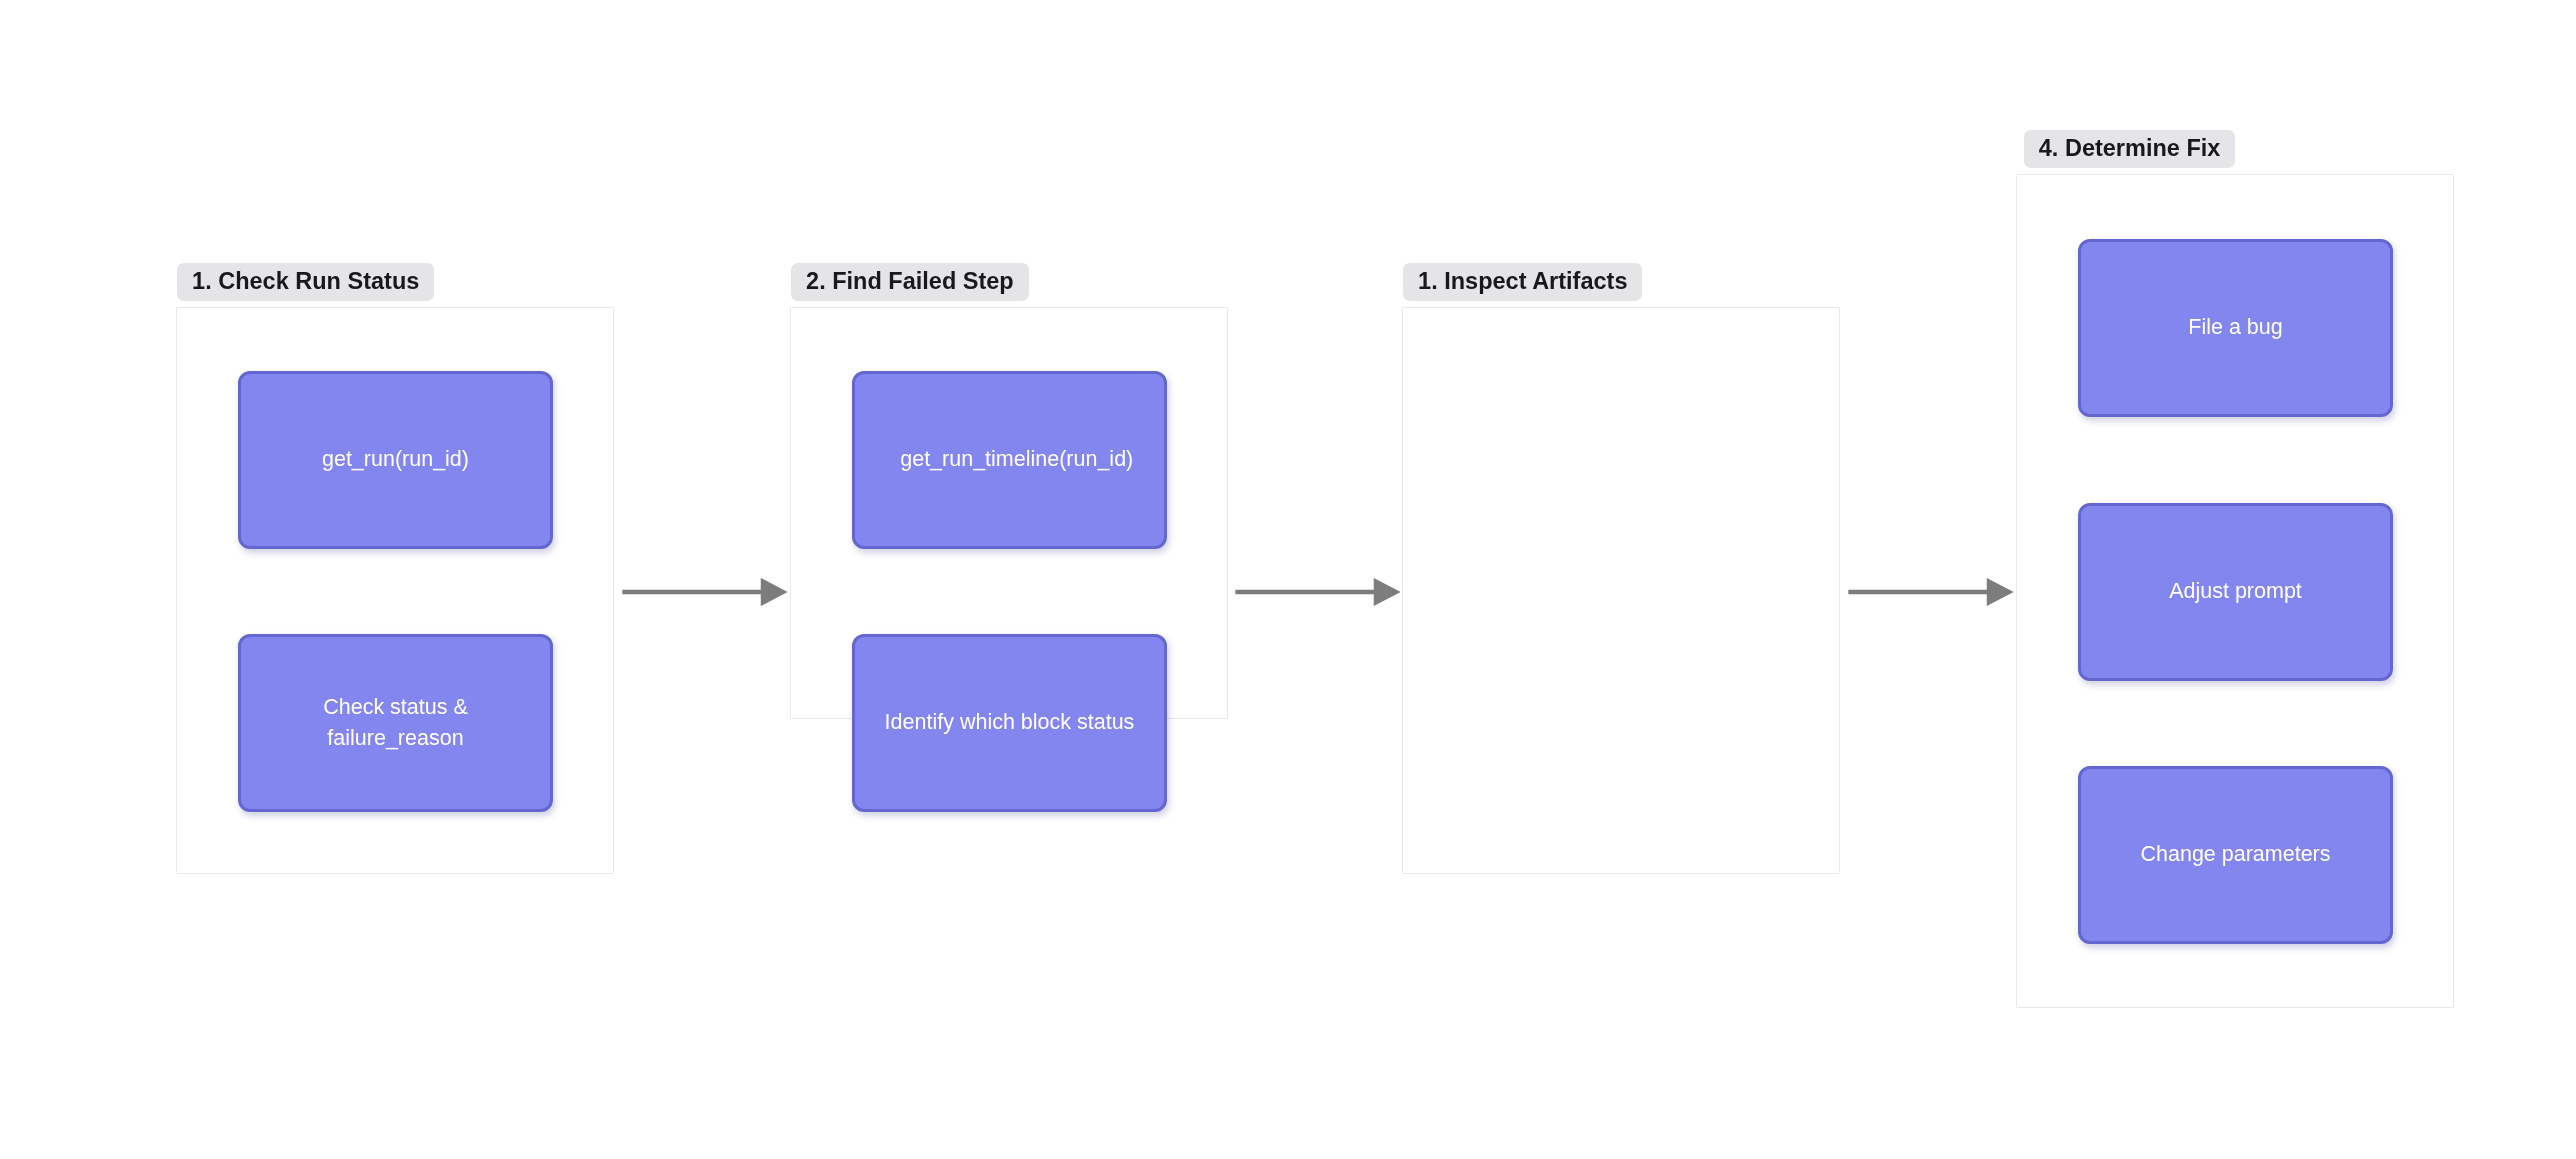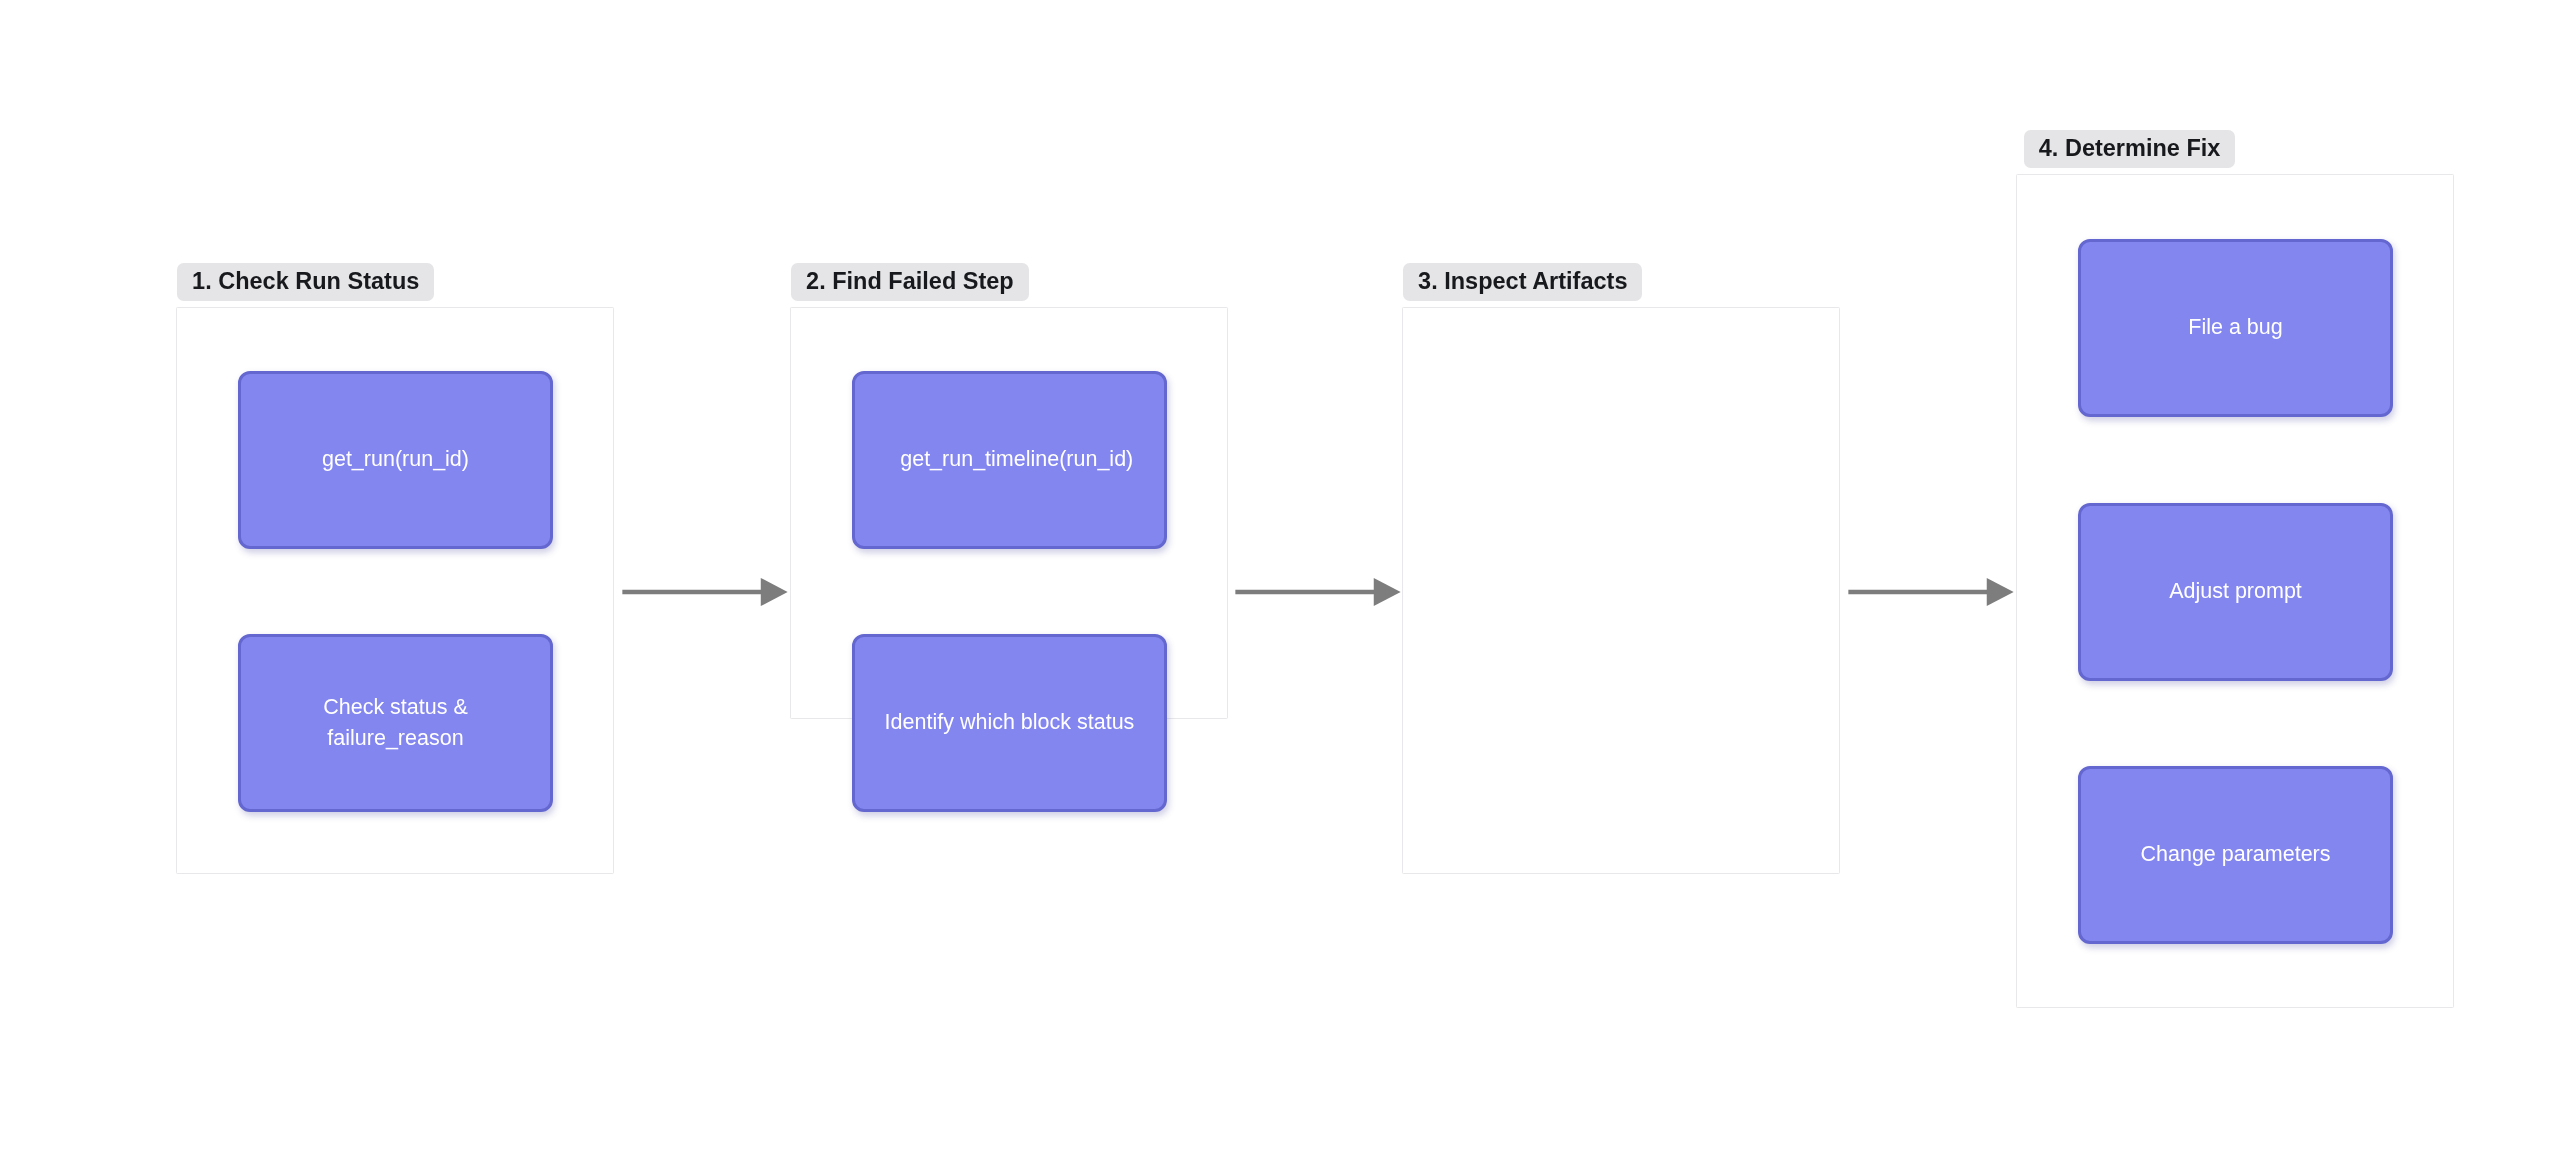--- a/index.html
+++ b/index.html
@@ -100,21 +100,21 @@
     </div>
   </section>
 
   <svg class="arrow" style="left:1234px; top:565px;" width="168" height="54" viewBox="0 0 250 80">
     <line x1="2" y1="40" x2="214" y2="40" stroke="currentColor" stroke-width="7"></line>
     <polygon points="248,40 208,19 208,61" fill="currentColor"></polygon>
   </svg>
 
   <section class="group" style="left:1402px; top:307px; width:438px; height:567px;">
     <div class="group-box"></div>
-    <div class="group-label">3. Inspect Artifacts</div>
+    <div class="group-label">1. Inspect Artifacts</div>
   </section>
 
   <svg class="arrow" style="left:1847px; top:565px;" width="168" height="54" viewBox="0 0 250 80">
     <line x1="2" y1="40" x2="214" y2="40" stroke="currentColor" stroke-width="7"></line>
     <polygon points="248,40 208,19 208,61" fill="currentColor"></polygon>
   </svg>
 
   <section class="group" style="left:2016px; top:174px; width:438px; height:834px;">
     <div class="group-box"></div>
     <div class="group-label" style="left:8px;">4. Determine Fix</div>

